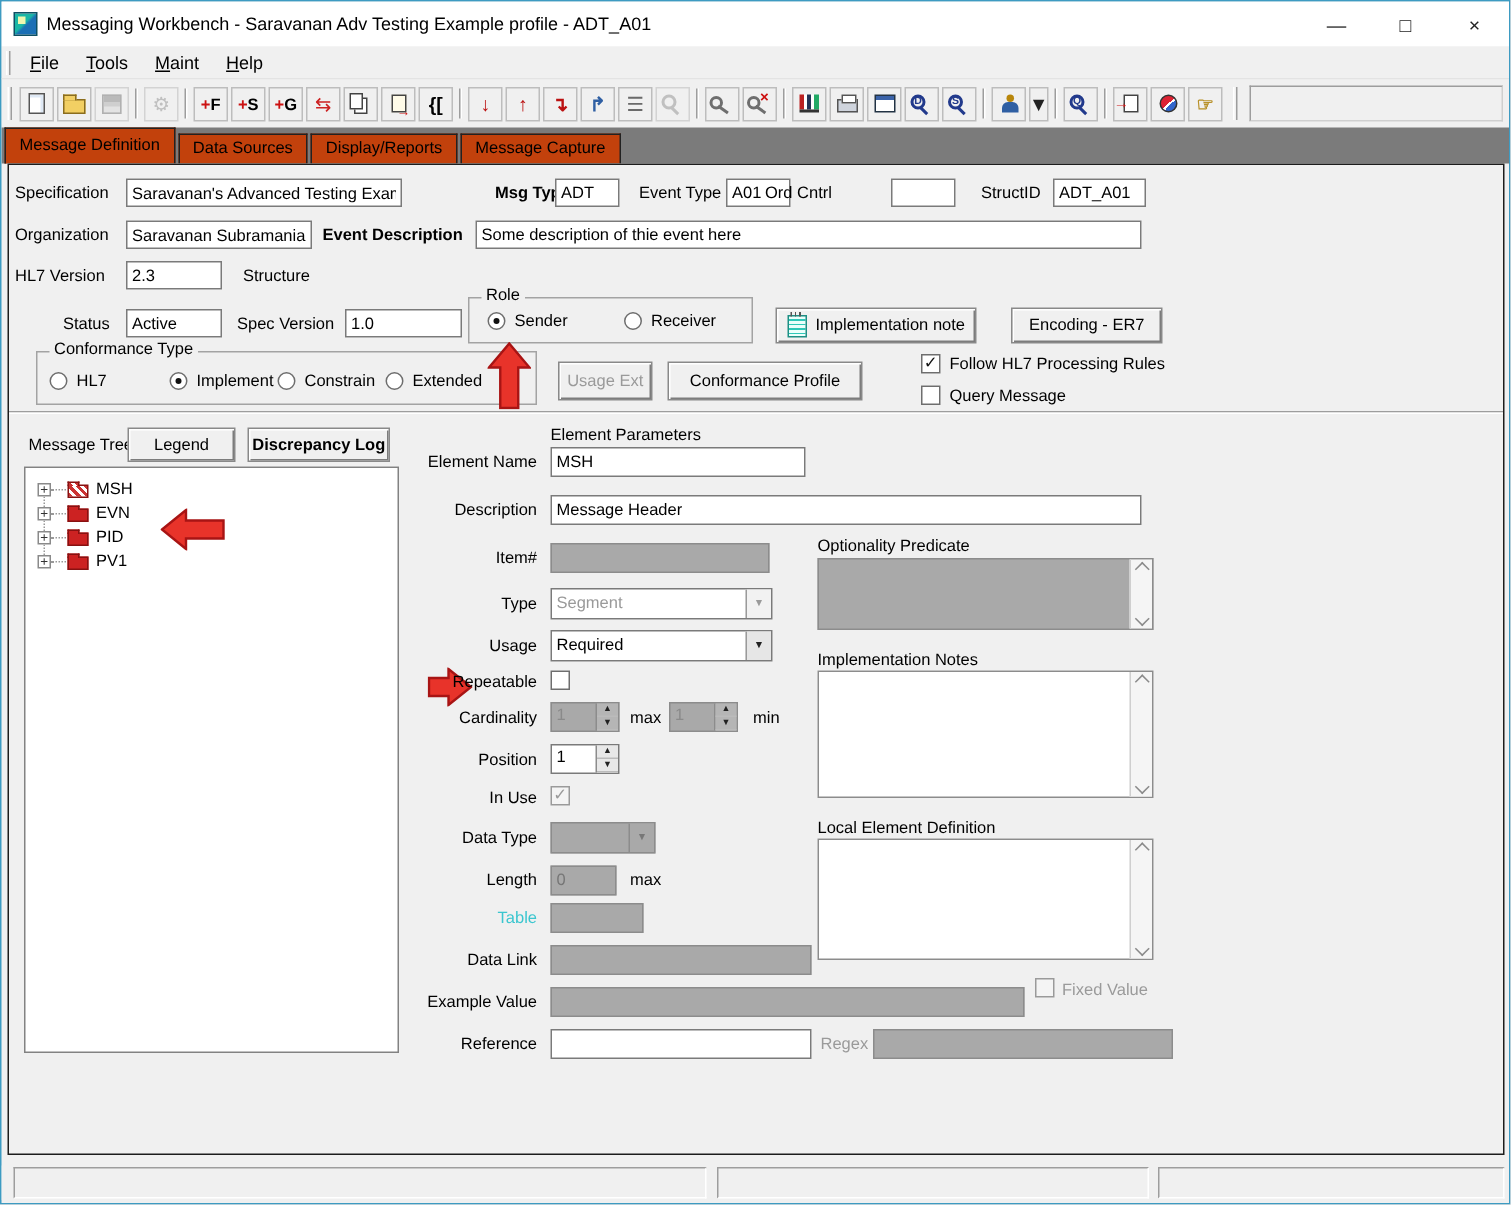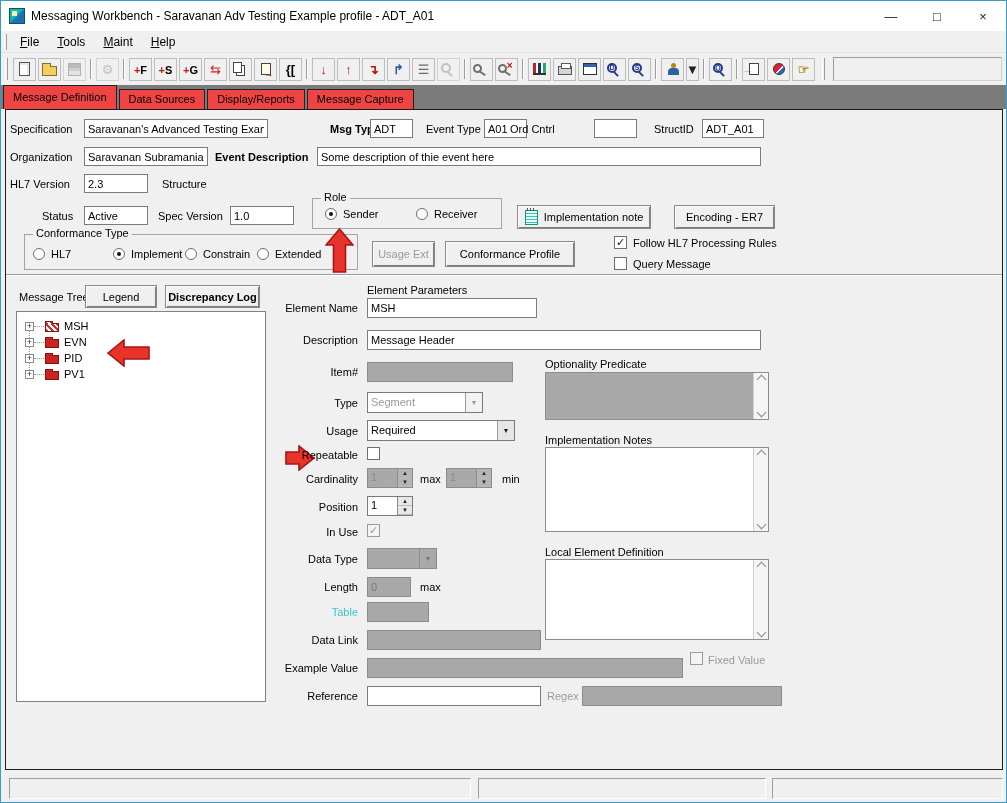--- a/index.html
+++ b/index.html
@@ -49,21 +49,21 @@
   .ic-printer::before{content:"";position:absolute;left:2px;top:-4px;width:8px;height:4px;background:#fff;border:1px solid #555;}
   .ic-grid{width:14px;height:12px;border:1px solid #234;background:linear-gradient(#3a62a8 0 3px,#fff 3px),repeating-linear-gradient(90deg,transparent 0 3px,#9ab 3px 4px);}
   .ic-person{width:10px;height:12px;position:relative;}
   .ic-person::before{content:"";position:absolute;left:3px;top:0;width:5px;height:5px;border-radius:50%;background:#b8860b;}
   .ic-person::after{content:"";position:absolute;left:0;top:5px;width:11px;height:7px;border-radius:4px 4px 0 0;background:#2f5fa3;}
   .ic-ball{width:12px;height:12px;border-radius:50%;border:1px solid #333;background:linear-gradient(135deg,#d23 0 50%,#fff 50% 60%,#36c 60%);}
   .ic-import{width:10px;height:12px;background:#fff;border:1px solid #444;position:relative;}
   .ic-import::after{content:"→";position:absolute;left:-7px;top:0px;color:#cc1111;font-size:10px;font-weight:bold;}
   
   .tabstrip{position:absolute;left:0;top:84px;right:0;height:24px;background:#7b7b7b;display:flex;align-items:flex-end;padding-left:2px;}
-  .tab{height:20px;background:#ef4444;border:1px solid #222;border-bottom:none;margin-right:2px;padding:3px 9px 0 9px;font-size:11px;color:#000;}
+  .tab{height:20px;background:#c2410c;border:1px solid #222;border-bottom:none;margin-right:2px;padding:3px 9px 0 9px;font-size:11px;color:#000;}
   .tab.active{height:24px;padding-top:5px;font-size:11px;}
   
   .main{position:absolute;left:4px;top:108px;width:998px;height:661px;background:#f0f0f0;border:1px solid #1c1c1c;}
   .txt{position:absolute;height:19px;border:1px solid #7a7a7a;background:#fff;font-size:11px;color:#000;padding:1px 3px;}
   .txt.gray{background:#a9a9a9;border-color:#8c8c8c;color:#777;}
   .groupbox{position:absolute;border:1px solid #a3a3a3;}
   .groupbox .cap{position:absolute;top:-8px;left:8px;background:#f0f0f0;padding:0 3px;font-size:11px;}
   .btn{position:absolute;background:#f0f0f0;border:1px solid #898989;box-shadow:inset 1px 1px 0 #ffffff, inset -1px -1px 0 #7c7c7c;font-size:11px;color:#000;display:flex;align-items:center;justify-content:center;}
   .btn.dis{color:#9a9a9a;}
   .rb{position:absolute;width:12px;height:12px;border:1px solid #6e6e6e;border-radius:50%;background:#fff;}
@@ -279,21 +279,21 @@
     <div class="lbl bold" style="left:209px;top:41px;">Event Description</div>
     <input class="txt" style="left: 311px; top: 37px; width: 444px;" value="Some description of thie event here">
 
     <div class="lbl" style="left:4px;top:68px;">HL7 Version</div>
     <input class="txt" style="left: 78px; top: 64px; width: 64px;" value="2.3">
     <div class="lbl" style="left:156px;top:68px;">Structure</div>
 
     <div class="lbl" style="left:36px;top:100px;">Status</div>
     <input class="txt" style="left: 78px; top: 96px; width: 64px;" value="Active">
     <div class="lbl" style="left:152px;top:100px;">Spec Version</div>
-    <input class="txt" style="left: 224px; top: 96px; width: 64px;" value="1.0">
+    <input class="txt" style="left: 224px; top: 96px; width: 78px;" value="1.0">
 
     <div class="groupbox" style="left:306px;top:88px;width:190px;height:31px;">
       <div class="cap">Role</div>
       <span class="rb on" style="left:12px;top:9px;"></span>
       <div class="lbl" style="left:30px;top:9px;">Sender</div>
       <span class="rb" style="left:103px;top:9px;"></span>
       <div class="lbl" style="left:121px;top:9px;">Receiver</div>
     </div>
 
     <div class="btn" style="left:511px;top:95px;width:134px;height:24px;">
@@ -380,21 +380,21 @@
     <div class="lbl" style="left:232px;top:192px;width:120px;text-align:right;">Element Name</div>
     <input class="txt" style="left: 361px; top: 188px; width: 170px; height: 20px;" value="MSH">
 
     <div class="lbl" style="left:232px;top:224px;width:120px;text-align:right;">Description</div>
     <input class="txt" style="left: 361px; top: 220px; width: 394px; height: 20px;" value="Message Header">
 
     <div class="lbl" style="left:232px;top:256px;width:120px;text-align:right;">Item#</div>
     <input class="txt gray" style="left: 361px; top: 252px; width: 146px; height: 20px;" value="">
 
     <div class="lbl" style="left:232px;top:287px;width:120px;text-align:right;">Type</div>
-    <div class="combo distext" style="left:361px;top:282px;width:116px;">
+    <div class="combo distext" style="left:361px;top:282px;width:148px;">
       <div class="cv">Segment</div>
       <div class="ca">▼</div>
     </div>
 
     <div class="lbl" style="left:232px;top:315px;width:120px;text-align:right;">Usage</div>
     <div class="combo" style="left:361px;top:310px;width:148px;">
       <div class="cv">Required</div>
       <div class="ca">▼</div>
     </div>
 

